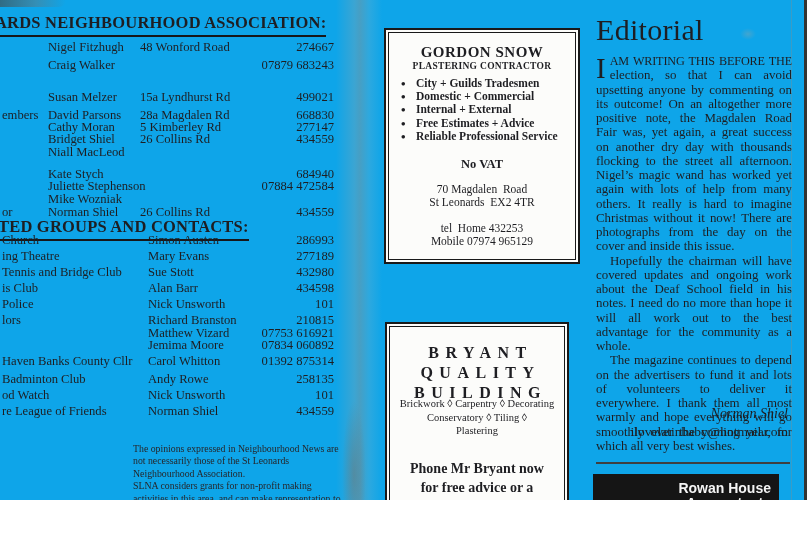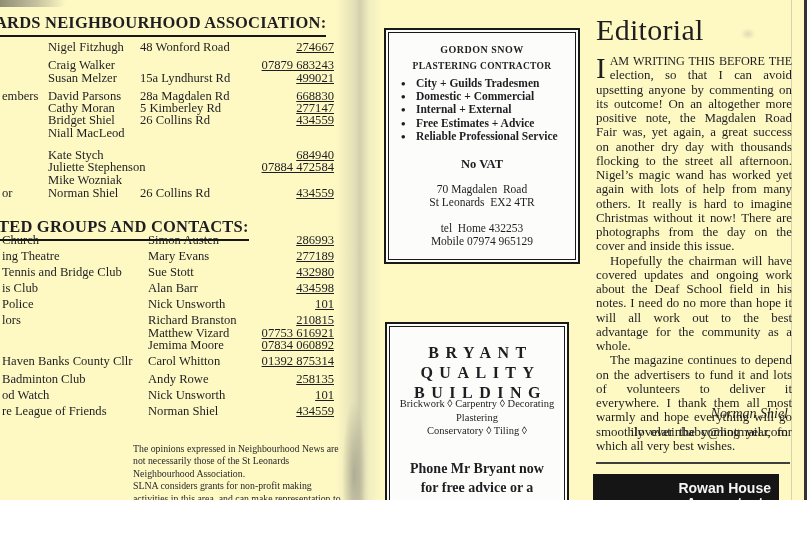--- a/index.html
+++ b/index.html
@@ -1,33 +1,33 @@
 <!DOCTYPE html>
 <html><head>
 <meta charset="utf-8">
 <style>
   html,body{margin:0;padding:0;background:#ffffff;}
-  .page{position:relative;width:810px;height:500px;overflow:hidden;background:#fef9c3;
+  .page{position:relative;width:810px;height:500px;overflow:hidden;background:#0ea5e9;
         font-family:"Liberation Serif","DejaVu Serif",serif;color:#1e1e22;}
 
   
   .sec-heading{position:absolute;font-weight:bold;font-size:16.5px;letter-spacing:.2px;
                white-space:nowrap;border-bottom:2px solid #17171a;padding-bottom:2px;}
   .h-assoc{left:-5px;top:13px;}
   .h-groups{left:-2px;top:217px;}
   .rows{position:absolute;left:0;width:345px;font-size:12.6px;line-height:12.3px;}
   #assoc-rows{top:41px;}
   #groups-rows{top:234px;}
   .crow{position:relative;height:12.3px;white-space:nowrap;}
   .crow .lbl{position:absolute;left:2px;}
   .crow .nm{position:absolute;left:48px;}
   .crow .addr{position:absolute;left:140px;}
   .crow .grp{position:absolute;left:2px;}
   .crow .cnt{position:absolute;left:148px;}
-  .crow .ph{position:absolute;right:11px;text-decoration:underline;}
+  .crow .ph{position:absolute;right:11px;}
   .disclaimer{position:absolute;left:133px;top:443px;width:212px;font-size:9.8px;
               line-height:12.4px;color:#26262a;}
   .disclaimer p{margin:0;}
 
   
   .gutter{position:absolute;left:336px;top:0;width:46px;height:550px;pointer-events:none;
     background:linear-gradient(90deg,rgba(175,175,168,0) 0%,rgba(165,165,158,.30) 40%,
                rgba(150,150,143,.42) 52%,rgba(185,185,178,.18) 72%,rgba(185,185,178,0) 100%);}
   .gutter::after{content:"";position:absolute;left:6px;top:400px;width:24px;height:150px;
     background:radial-gradient(ellipse at center,rgba(110,110,104,.45),rgba(110,110,104,0) 70%);}
@@ -37,21 +37,21 @@
     background:radial-gradient(ellipse at center,rgba(165,165,158,.35),rgba(165,165,158,0) 70%);}
   .edge-faint{position:absolute;left:791px;top:0;width:1px;height:550px;background:rgba(140,140,134,.35);}
   .edge-dark{position:absolute;left:804px;top:0;width:3px;height:550px;background:#33332f;}
   .beyond{position:absolute;left:807px;top:0;right:0;bottom:0;background:#fdfdfc;}
 
   
   .gordon{position:absolute;left:384px;top:28px;width:192px;height:232px;
           border:2px solid #191919;background:#fcfcfa;}
   .gordon .inner{position:absolute;inset:2px;border:1px solid #191919;}
   .gordon .inner>div,.gordon .inner>ul{position:absolute;left:0;right:0;text-align:center;}
-  .g-title{top:11px;font-size:10px;font-weight:bold;letter-spacing:.5px;}
+  .g-title{top:11px;font-size:15px;font-weight:bold;letter-spacing:.5px;}
   .g-sub{top:28px;font-size:9.5px;font-weight:bold;letter-spacing:.3px;}
   #gordon-bullets{top:44px;left:12px;right:4px;margin:0;padding:0;list-style:none;text-align:left;}
   #gordon-bullets li{display:flex;line-height:13.2px;font-size:11.5px;font-weight:bold;}
   #gordon-bullets .dot{width:15px;font-size:13px;}
   .g-novat{top:124px;font-size:12.5px;font-weight:bold;}
   .g-addr1{top:150px;font-size:11.5px;white-space:pre;}
   .g-addr2{top:163px;font-size:11.5px;white-space:pre;}
   .g-tel1{top:189px;font-size:11.5px;white-space:pre;}
   .g-tel2{top:202px;font-size:11.5px;white-space:pre;}
 
@@ -97,21 +97,21 @@
         <span class="nm">Nigel Fitzhugh</span>
         <span class="addr">48 Wonford Road</span>
         <span class="ph">274667</span>
       </div>
       <div class="crow" style="margin-top: 5.5px;">
         <span class="lbl"></span>
         <span class="nm">Craig Walker</span>
         <span class="addr"></span>
         <span class="ph">07879 683243</span>
       </div>
-      <div class="crow" style="margin-top: 1px;">
+      <div class="crow" style="margin-top: 20px;">
         <span class="lbl"></span>
         <span class="nm">Susan Melzer</span>
         <span class="addr">15a Lyndhurst Rd</span>
         <span class="ph">499021</span>
       </div>
       <div class="crow" style="margin-top: 5.5px;">
         <span class="lbl">embers</span>
         <span class="nm">David Parsons</span>
         <span class="addr">28a Magdalen Rd</span>
         <span class="ph">668830</span>
@@ -269,22 +269,22 @@
 
   <div class="bryant">
     <div class="inner">
       <div class="b-title" id="bryant-title">
           <div class="b-line">BRYANT</div>
           <div class="b-line">QUALITY</div>
           <div class="b-line">BUILDING</div>
         </div>
       <div class="b-services" id="bryant-services">
           <div class="b-sline">Brickwork ◊ Carpentry ◊ Decorating</div>
+          <div class="b-sline">Conservatory ◊ Tiling ◊</div>
           <div class="b-sline">Plastering</div>
-          <div class="b-sline">Conservatory ◊ Tiling ◊</div>
         </div>
       <div class="b-cta" id="bryant-cta">
           <div class="b-cline">Phone Mr Bryant now</div>
           <div class="b-cline">for free advice or a</div>
           <div class="b-cline">quotation</div>
         </div>
       <div class="b-footer">St Leonard’s based</div>
     </div>
   </div>
 

